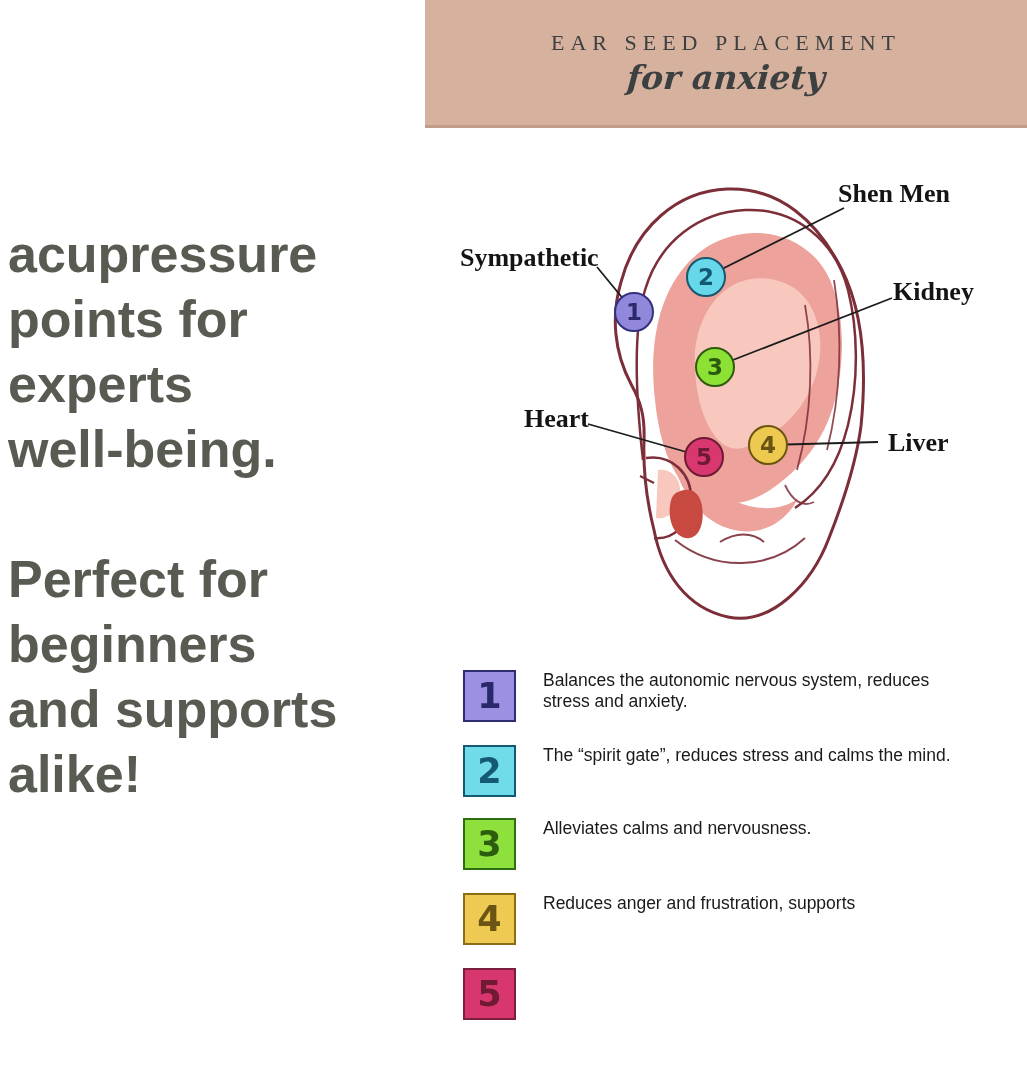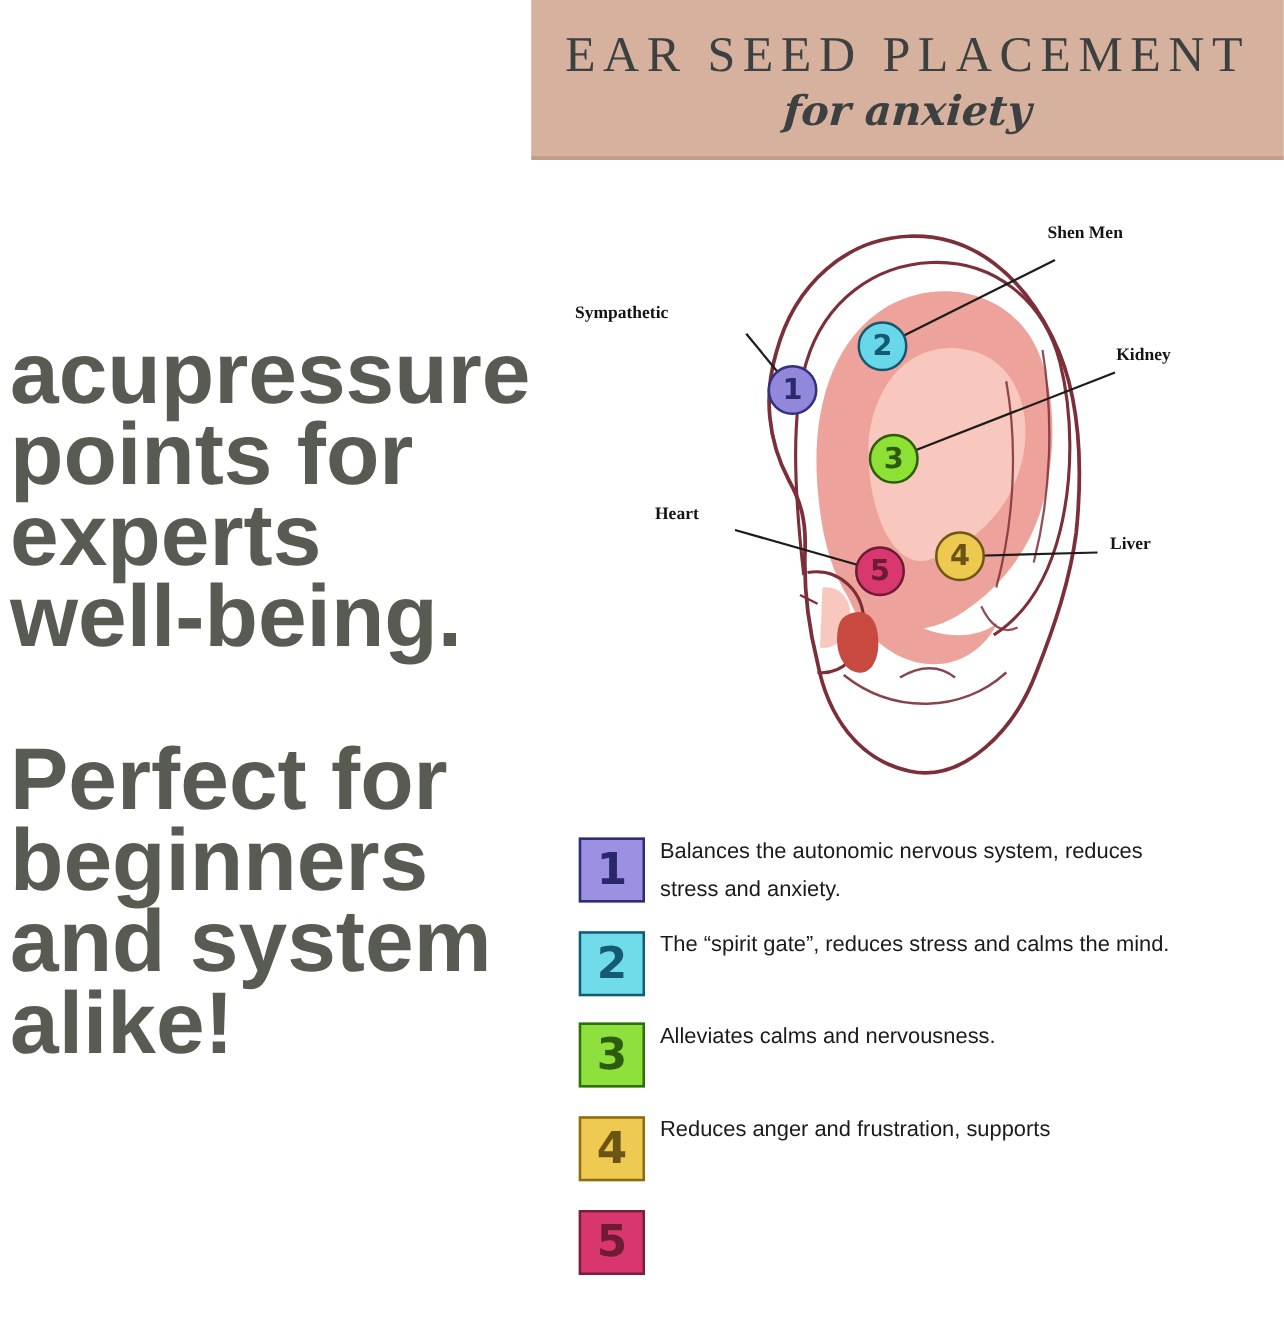--- a/index.html
+++ b/index.html
@@ -9,64 +9,63 @@
   }
   
   .header{
     position:absolute;left:425px;top:0;width:602px;height:125px;
     background:var(--header-bg);
     border-bottom:3px solid rgba(160,118,98,.35);
     display:flex;flex-direction:column;align-items:center;justify-content:center;
   }
   .header-title{
     font-family:"Liberation Serif", serif;
-    font-size:40px;letter-spacing:6px;color:var(--header-text);
+    font-size:22px;letter-spacing:6px;color:var(--header-text);
     white-space:nowrap;margin-top:2px;
   }
   .header-subtitle{
     font-family:"DejaVu Serif", serif;font-style:italic;font-weight:bold;
     font-size:33px;color:var(--header-text);margin-top:2px;
     transform:skewX(-4deg);
   }
   
   .intro{
     position:absolute;left:8px;width:360px;
-    color:var(--intro-text);font-size:70px;line-height:65px;font-weight:700;
+    color:var(--intro-text);font-size:52px;line-height:65px;font-weight:700;
     letter-spacing:0px;
-    margin-top:44px;
   }
   .intro-1{top:222px;}
   .intro-2{top:547px;}
   .intro div{white-space:nowrap;}
   
   .diagram{position:absolute;left:440px;top:140px;width:587px;height:520px;}
   .diagram svg{position:absolute;left:0;top:0;}
   .ear-label{
     position:absolute;font-family:"Liberation Serif", serif;font-weight:bold;
-    font-size:14px;color:var(--label-text);white-space:nowrap;
+    font-size:26px;color:var(--label-text);white-space:nowrap;
   }
   .point{
     position:absolute;width:40px;height:40px;border-radius:50%;
     border:2px solid #333;display:flex;align-items:center;justify-content:center;
     font-family:"DejaVu Sans", sans-serif;font-weight:bold;font-size:23px;
     box-sizing:border-box;
   }
   
   .legend-row{
     position:absolute;left:463px;display:flex;align-items:center;
   }
   .legend-swatch{
     width:53px;height:52px;border:2px solid #333;box-sizing:border-box;
     display:flex;align-items:center;justify-content:center;
     font-family:"DejaVu Sans", sans-serif;font-weight:bold;font-size:35px;
     flex:0 0 auto;
   }
   .legend-text{
-    margin-left:12px;width:478px;height:52px;
-    display:flex;flex-direction:column;justify-content:space-between;
+    margin-left:27px;width:478px;height:52px;
+    display:flex;flex-direction:column;justify-content:flex-start;
     font-size:17.5px;line-height:21px;color:var(--legend-text);font-weight:500;
   }
   .leader{stroke:var(--leader-line);stroke-width:1.8;fill:none;}
   .ear-stroke{stroke:var(--ear-outline);fill:none;}
 </style>
 </head>
 <body>
 
 <div class="header">
   <div class="header-title">EAR SEED PLACEMENT</div>
@@ -75,21 +74,21 @@
 
 <div class="intro intro-1">
   <div>acupressure</div>
   <div>points for</div>
   <div>experts</div>
   <div>well-being.</div>
 </div>
 <div class="intro intro-2">
   <div>Perfect for</div>
   <div>beginners</div>
-  <div>and system</div>
+  <div>and supports</div>
   <div>alike!</div>
 </div>
 
 <div class="diagram">
   <svg width="587" height="520" viewBox="0 0 587 520">
 
     <path class="ear-stroke" d="M 287 49 C 238 51 196 86 181 142 C 171 176 174 212 191 244 C 201 262 205 277 204 301
          C 203 332 207 362 214 390 C 222 432 246 468 288 477 C 332 486 372 443 389 398
          C 404 360 416 324 421 286 C 426 236 425 176 402 130 C 378 82 340 47 287 49 Z" fill="var(--ear-skin)" stroke-width="3" stroke-linejoin="round"></path>
 

